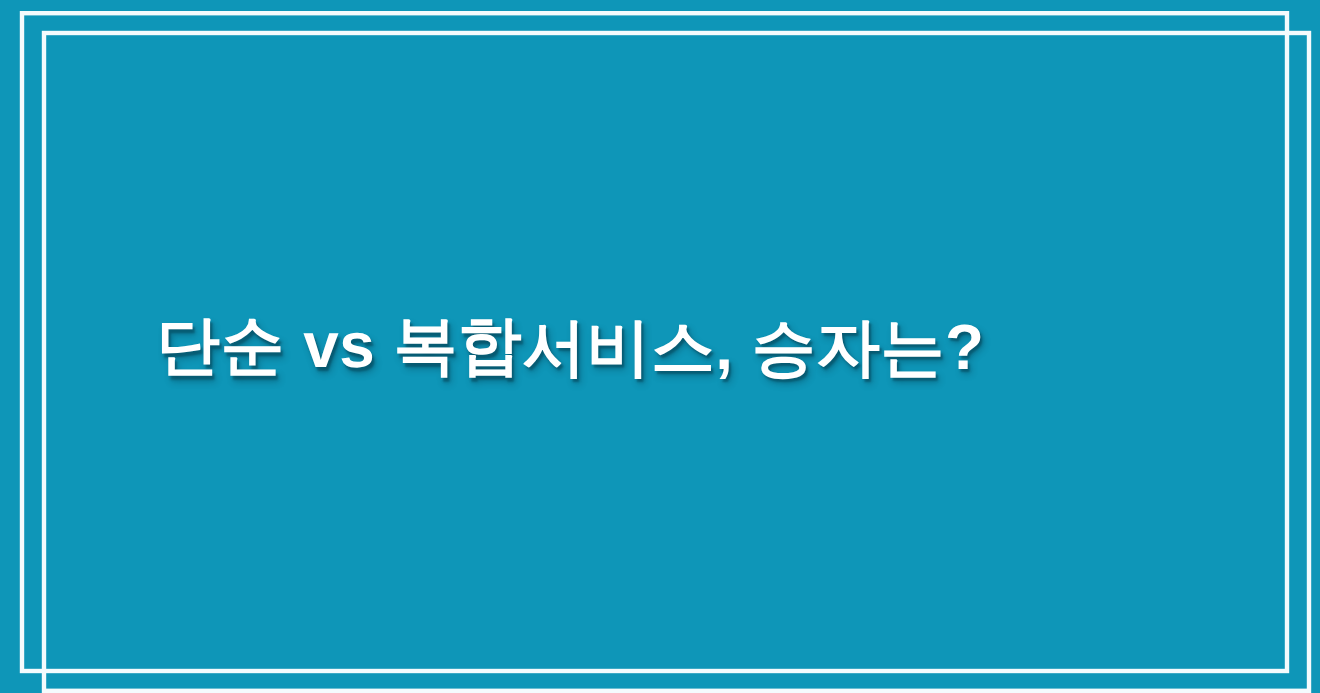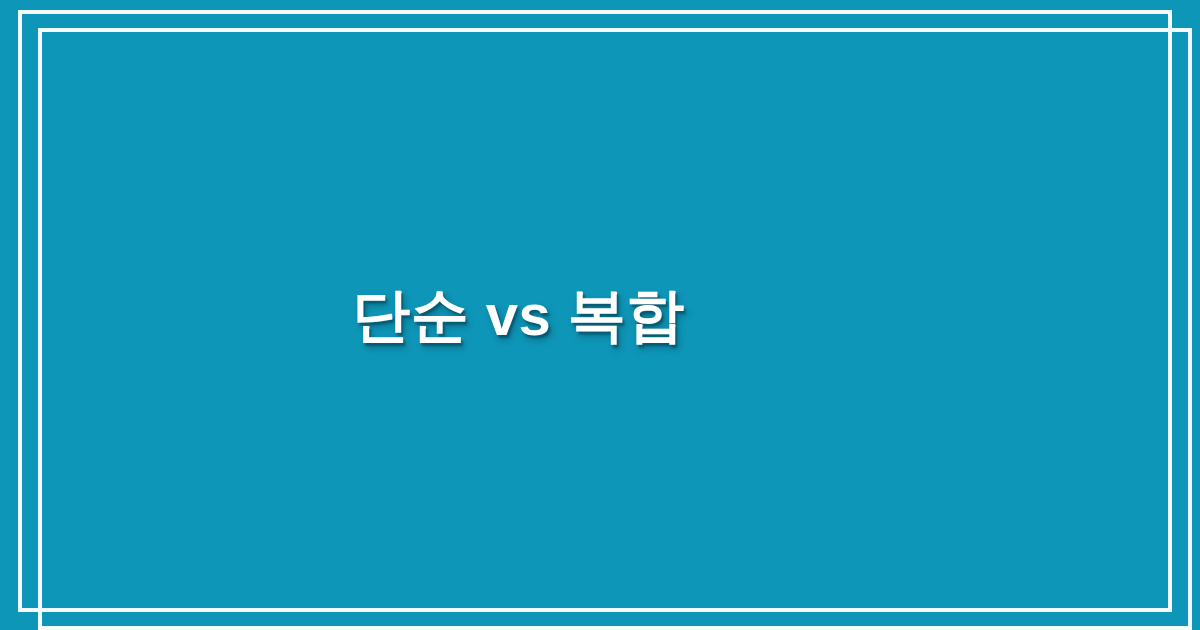--- a/index.html
+++ b/index.html
@@ -86,15 +86,16 @@
 <body>
 
 <div class="thumbnail">
 
   <div class="frame frame-outer"></div>
 
   <div class="frame frame-inner"></div>
 
   <div class="title-block">
     <span class="title-line title-line-1">단순 vs 복합</span>
+    <span class="title-line title-line-2">서비스, 승자는?</span>
   </div>
 
 </div>
 
 </body></html>

